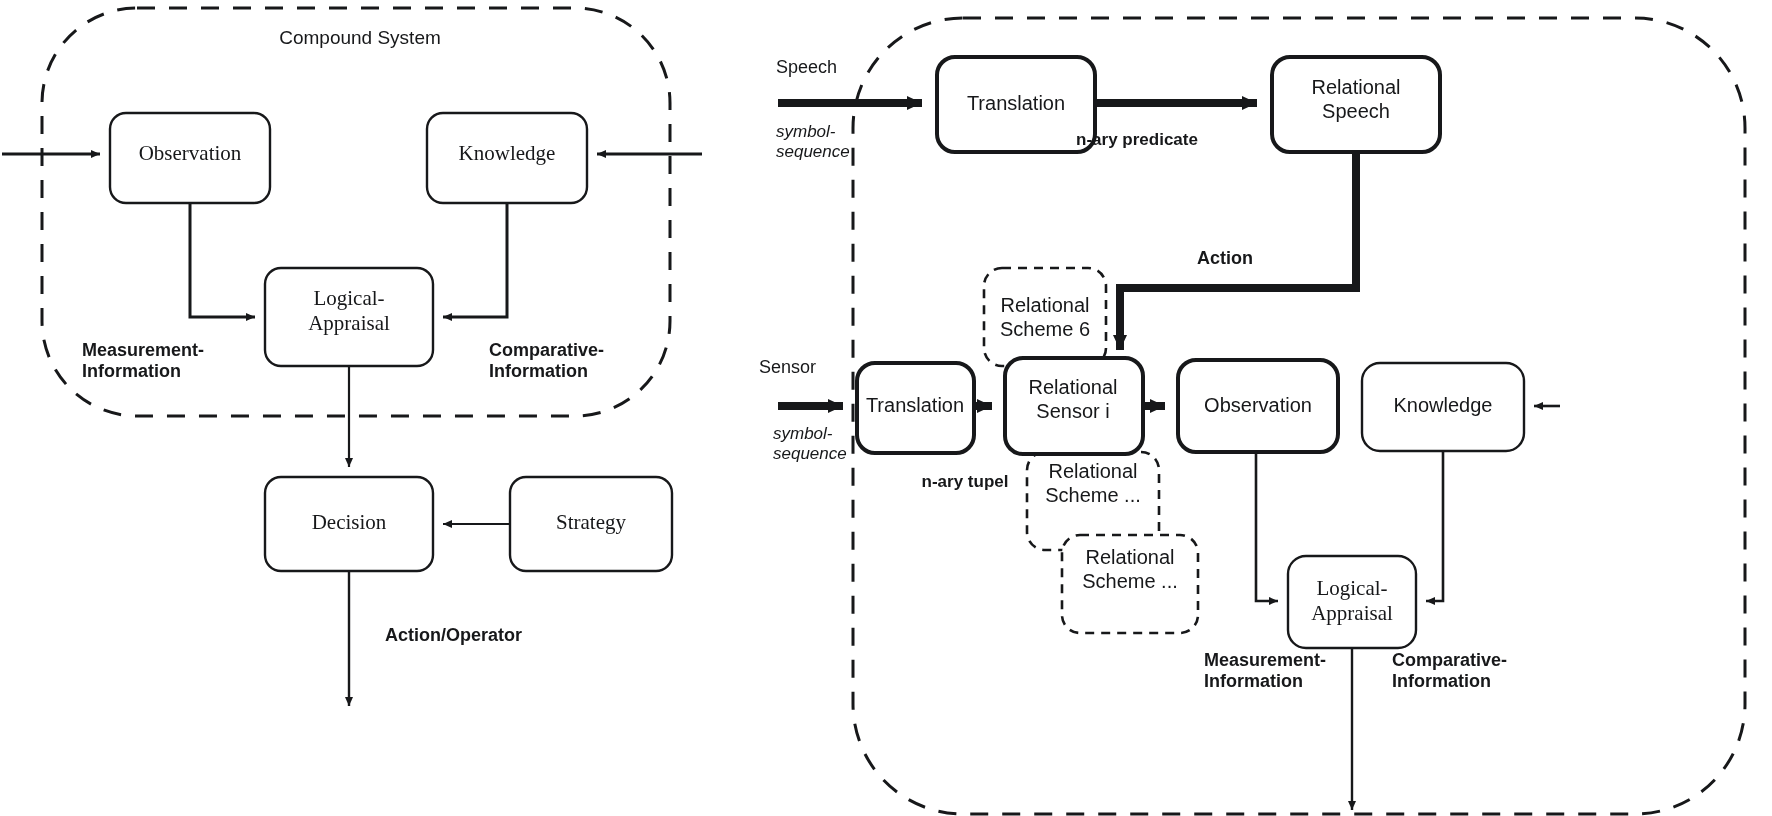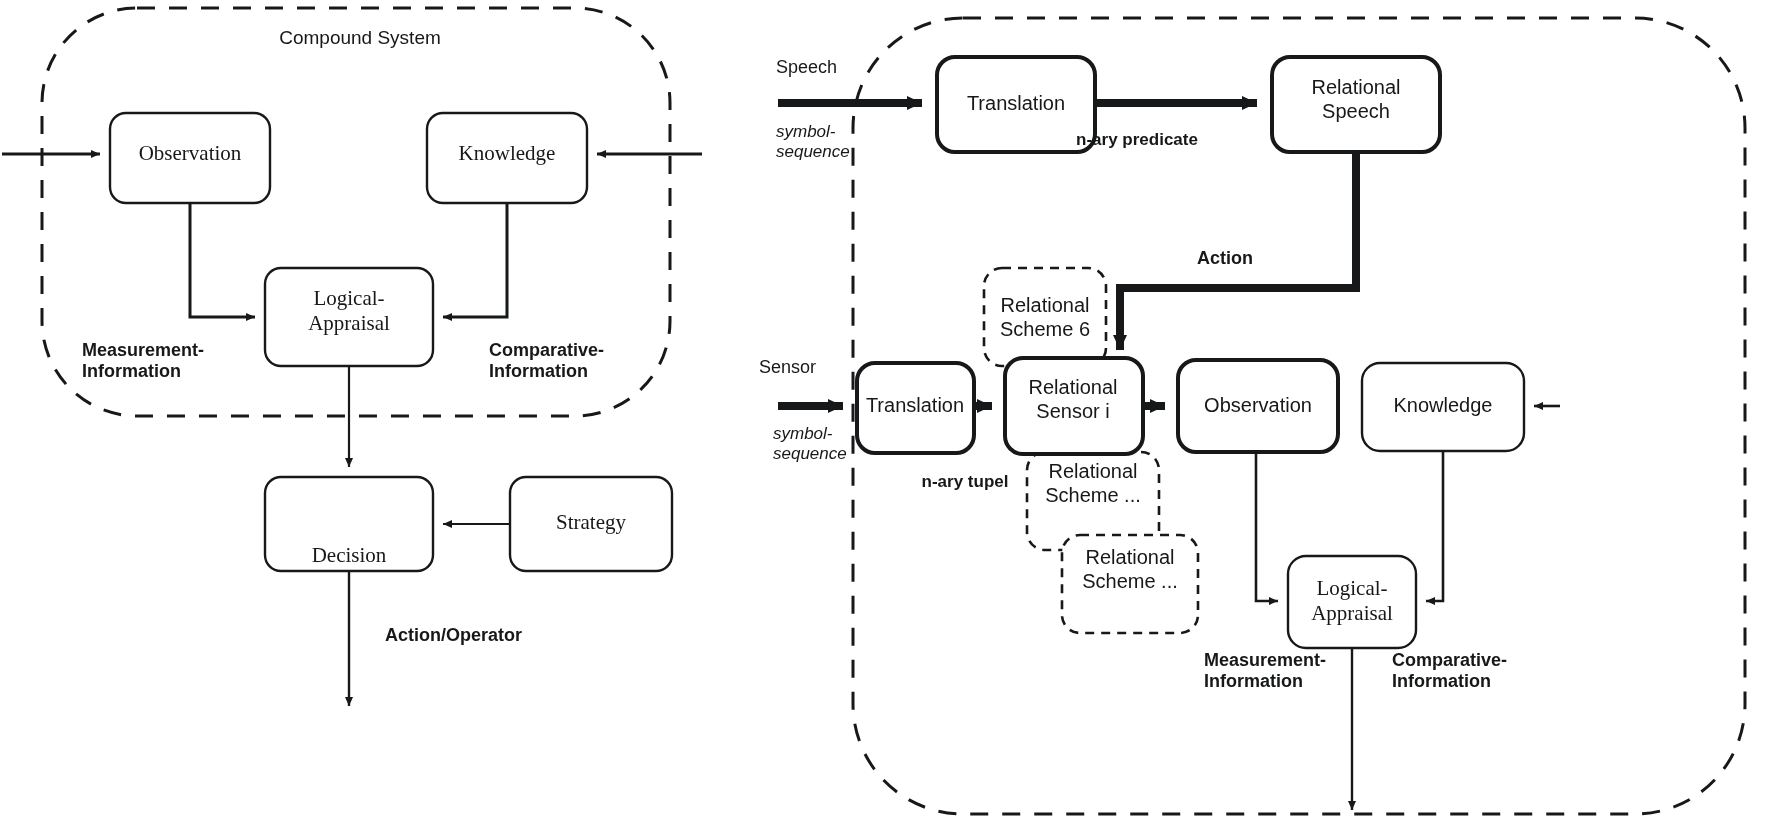--- a/index.html
+++ b/index.html
@@ -122,21 +122,21 @@
 
   <div class="lbl serif ctr" style="left:190px; top:141px; font-size:21px;">Observation</div>
 
   <div class="lbl serif ctr" style="left:507px; top:141px; font-size:21px;">Knowledge</div>
 
   <div class="lbl serif ctr" style="left:349px; top:286px; font-size:21px;">
     <div>Logical-</div>
     <div>Appraisal</div>
   </div>
 
-  <div class="lbl serif ctr" style="left:349px; top:510px; font-size:21px;margin-top:33px;">Decision</div>
+  <div class="lbl serif ctr" style="left:349px; top:510px; font-size:21px;">Decision</div>
 
   <div class="lbl serif ctr" style="left:591px; top:510px; font-size:21px;">Strategy</div>
 
   <div class="lbl sans boldital" style="left:82px; top:340px; font-size:18px; text-align:left;">
     <div>Measurement-</div>
     <div>Information</div>
   </div>
 
   <div class="lbl sans boldital" style="left:489px; top:340px; font-size:18px; text-align:left;">
     <div>Comparative-</div>

